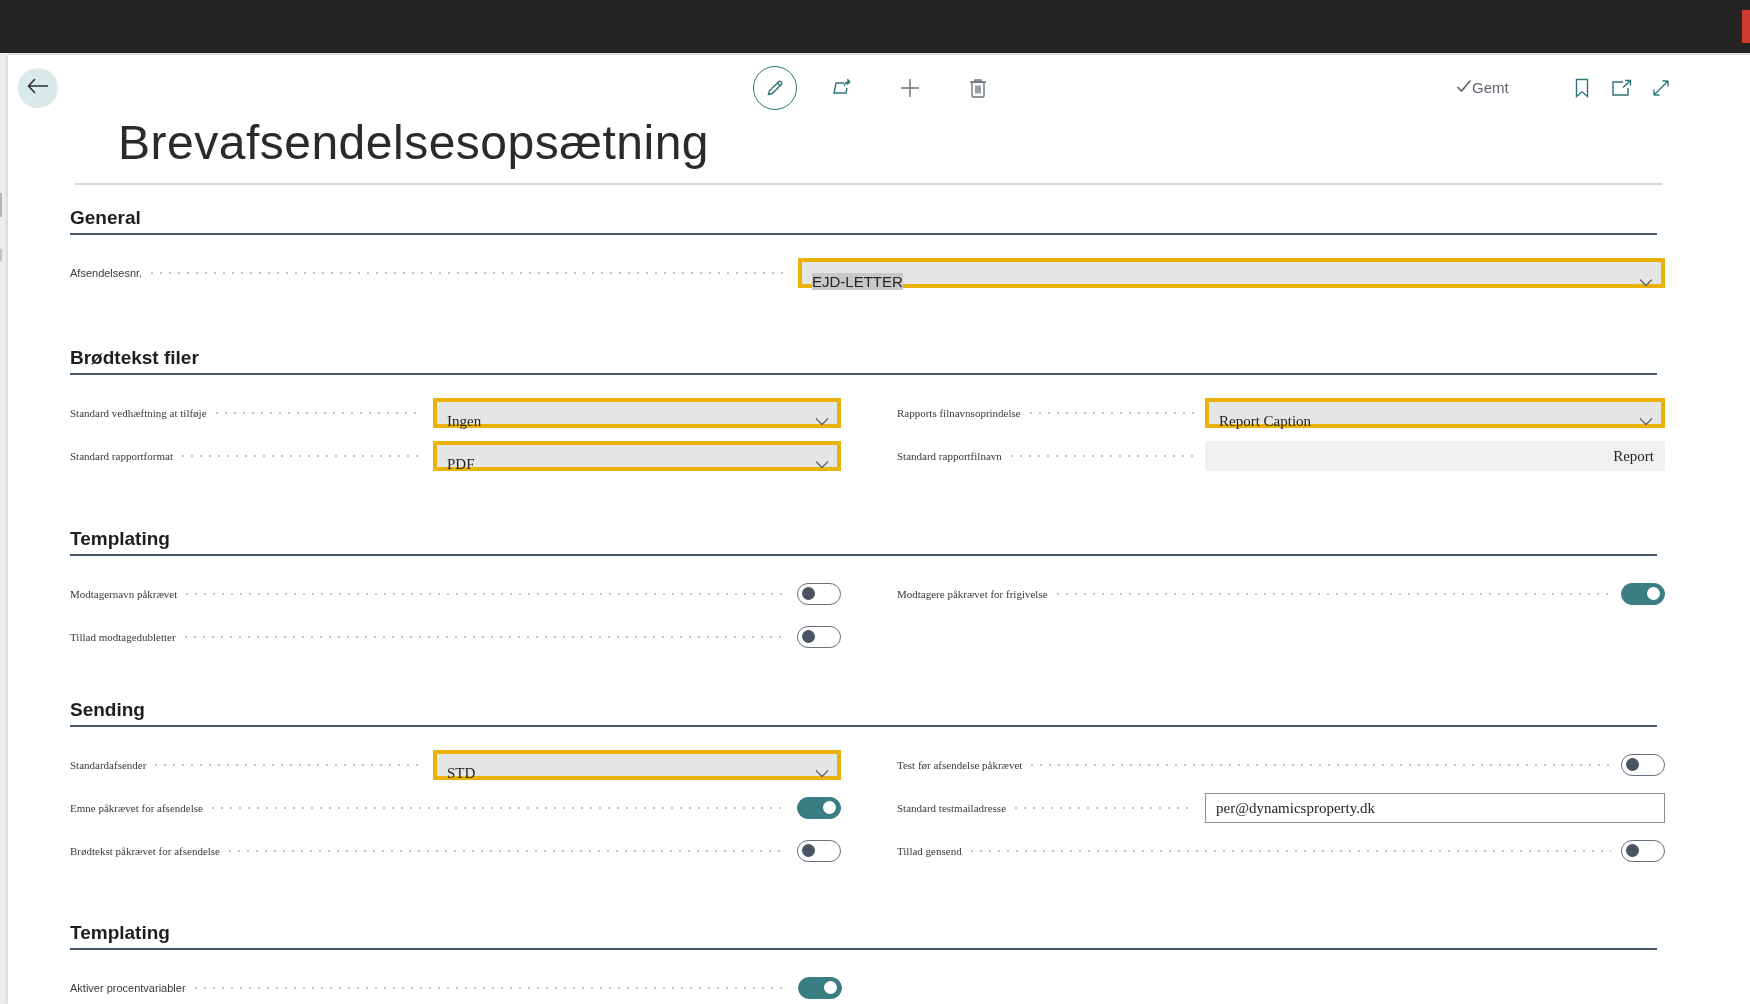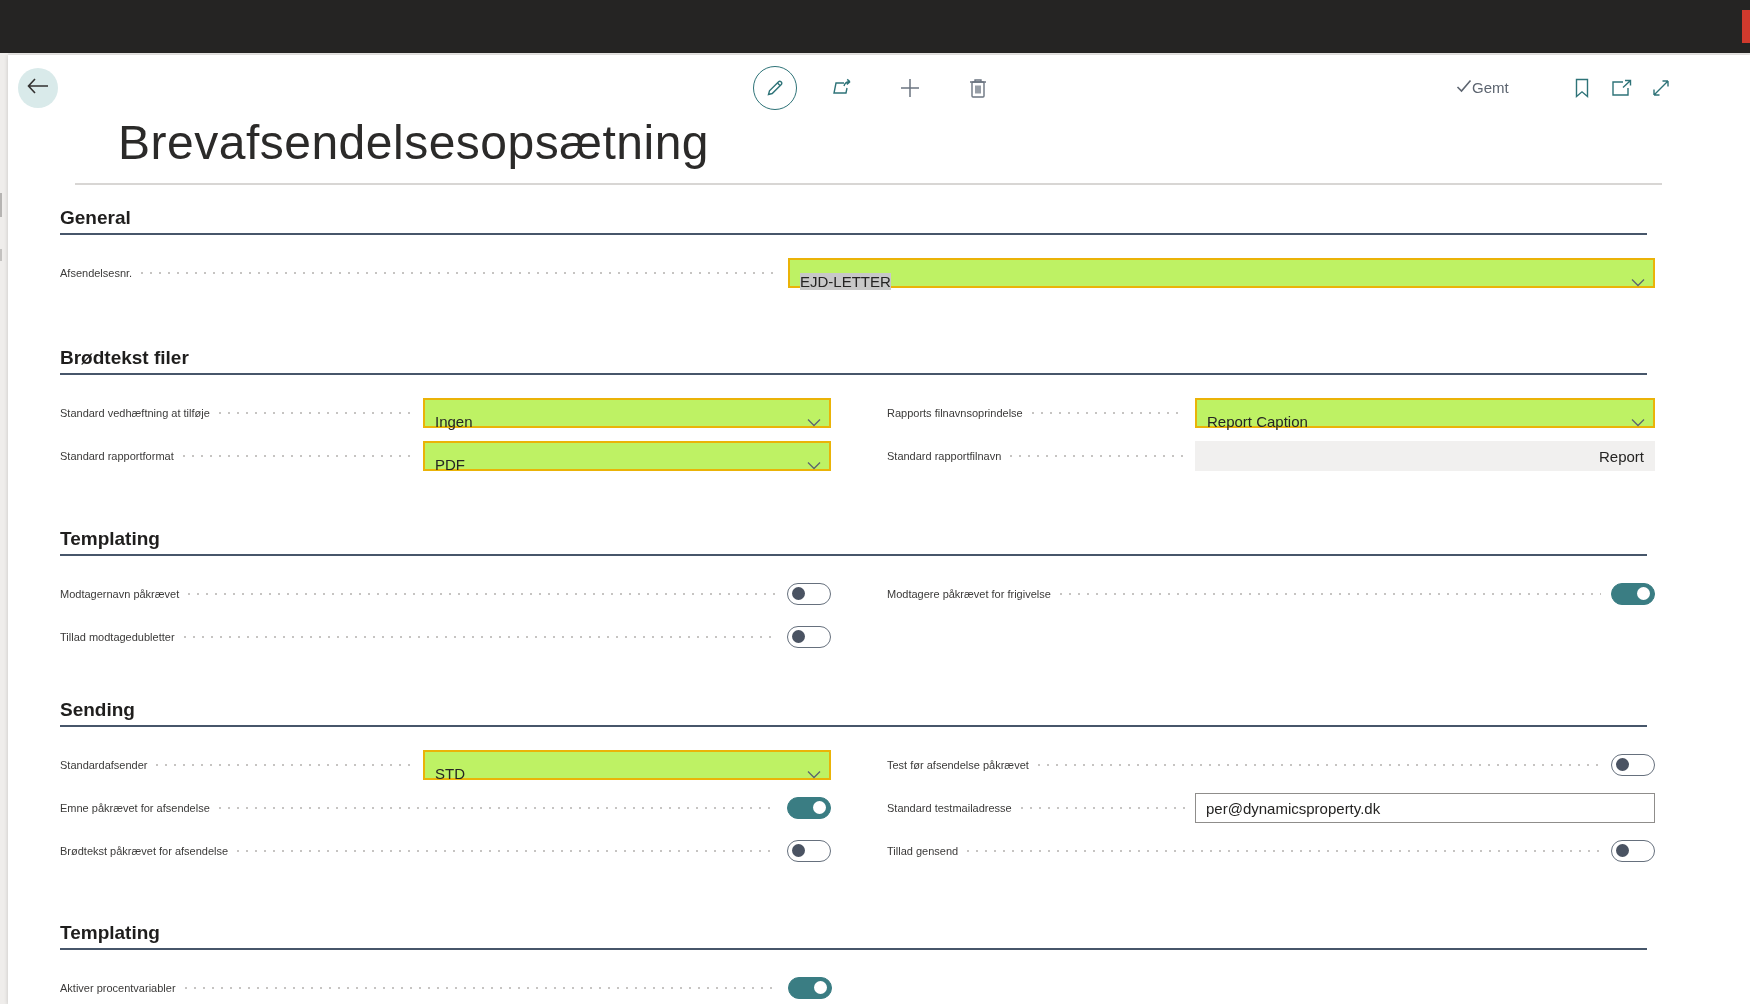--- a/index.html
+++ b/index.html
@@ -34,48 +34,48 @@
   .saved { position:absolute; left:1448px; top:24px; display:flex; align-items:center; 
            color:#5d6570; font-size:15px; }
   .win-icon { position:absolute; top:22px; width:22px; height:22px; }
   .bookmark-pos { left:1563px; } .openwin-pos { left:1603px; } .expand-pos { left:1642px; }
 
   .page-title { position:absolute; left:67px; top:60px; font-size:48px; font-weight:300;
                 color:#2b2a29; letter-spacing:.5px;margin-left:43px; }
   .title-divider { position:absolute; left:67px; top:128px; width:1587px; height:2px; background:#d8d6d4; }
 
   
-  .section { position:absolute; left:52px; width:1595px; }
+  .section { position:absolute; left:62px; width:1595px; }
   .s-general    { top:150px; }
   .s-attachments{ top:290px; }
   .s-validation { top:471px; }
   .s-sending    { top:642px; }
   .s-templating { top:865px; }
 
   .section-title { font-size:19px; font-weight:700; color:#1f1e1d; line-height:25px;
                    padding-bottom:3px; border-bottom:2px solid #47566a; width:1587px; }
   .rows { margin-top:23px; }
-  .cols { display:flex; }
+  .cols { display:flex;font-family:Liberation Serif, serif; }
   .col-left  { width:777px; }
   .col-right { width:774px; margin-left:56px; }
 
   .row { display:flex; align-items:center; height:30px; margin-bottom:13px; }
   .row:last-child { margin-bottom:0; }
   .f-label { font-size:11px; color:#3b3a39; white-space:nowrap; flex:0 0 auto; }
   .leader { flex:1 1 auto; height:2px; margin:0 10px 0 9px;
             background-image:repeating-linear-gradient(to right,#c6c4c2 0 2px,transparent 2px 9px); }
 
   .control { flex:0 0 auto; }
   .w-left  { width:408px; }
   .w-right { width:460px; }
   .w-full  { width:867px; }
 
   .combo, .textbox, .readonly {
     height:30px; display:flex; align-items:center; font-size:15px; color:#252423; }
-  .combo { border:2px solid #eab308; background:#bef264; padding:16px 8px 0 10px; justify-content:space-between; cursor:pointer; }
+  .combo { border:4px solid #eab308; background:#e5e5e5; padding:16px 8px 0 10px; justify-content:space-between; cursor:pointer; }
   .combo .val { white-space:nowrap; }
   .val-selected { background:#c8c8c8; }
   .chev { color:#5d6570; flex:0 0 auto; margin-left:8px; }
   .textbox { width:100%; border:1px solid #8f8d8b; padding:0 10px; font-family:inherit; }
   .readonly { background:#f1f0ef; border:1px solid #f1f0ef; padding:0 10px;justify-content:flex-end; }
 
   
   .toggle { width:44px; height:22px; border-radius:11px; border:1.5px solid #66707d; background:#fff;
             position:relative; cursor:pointer; flex:0 0 auto; }
   .toggle::after { content:""; position:absolute; top:3px; left:4px; width:13px; height:13px;

